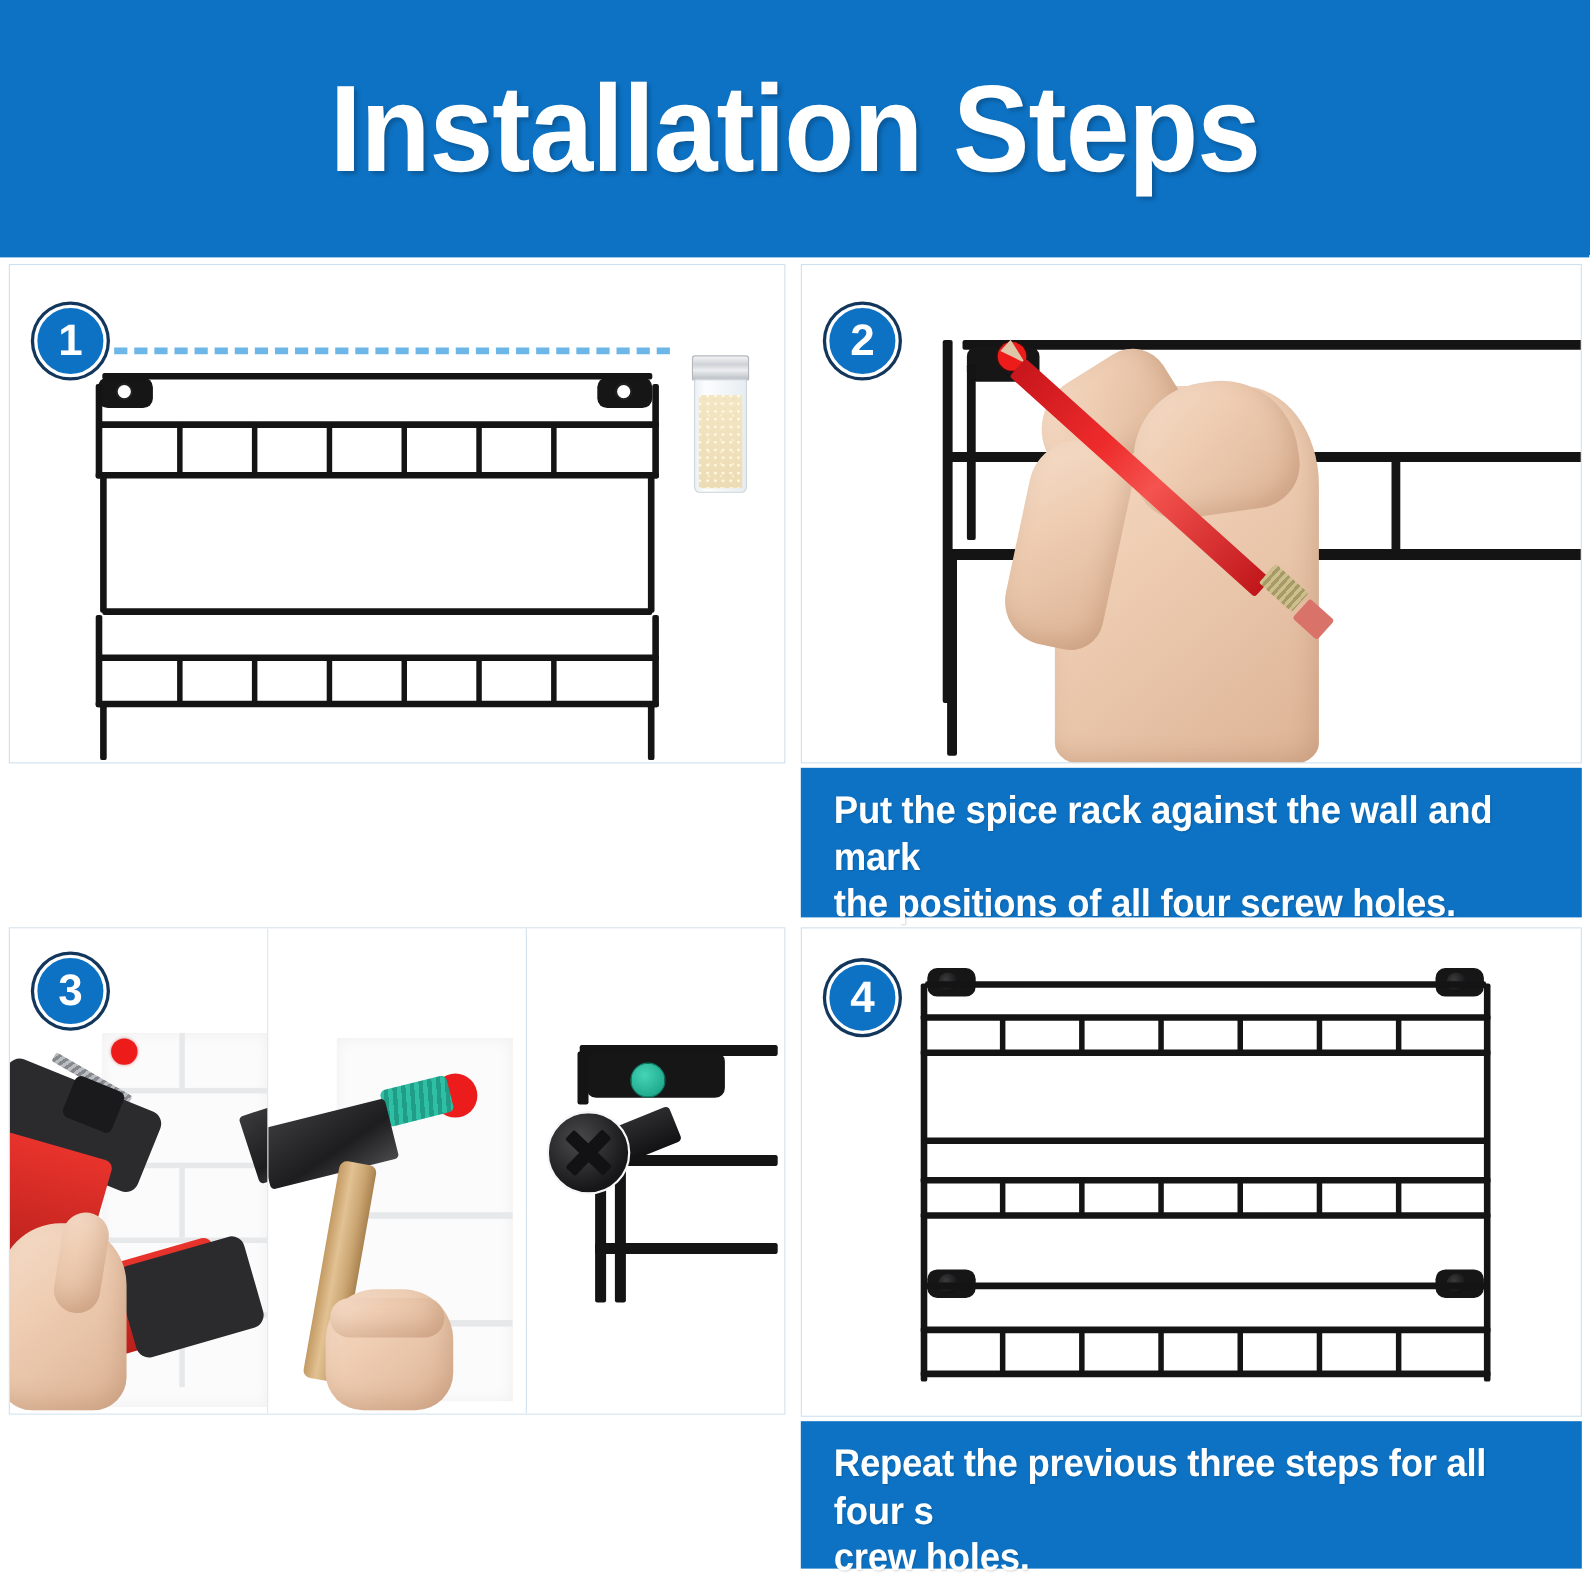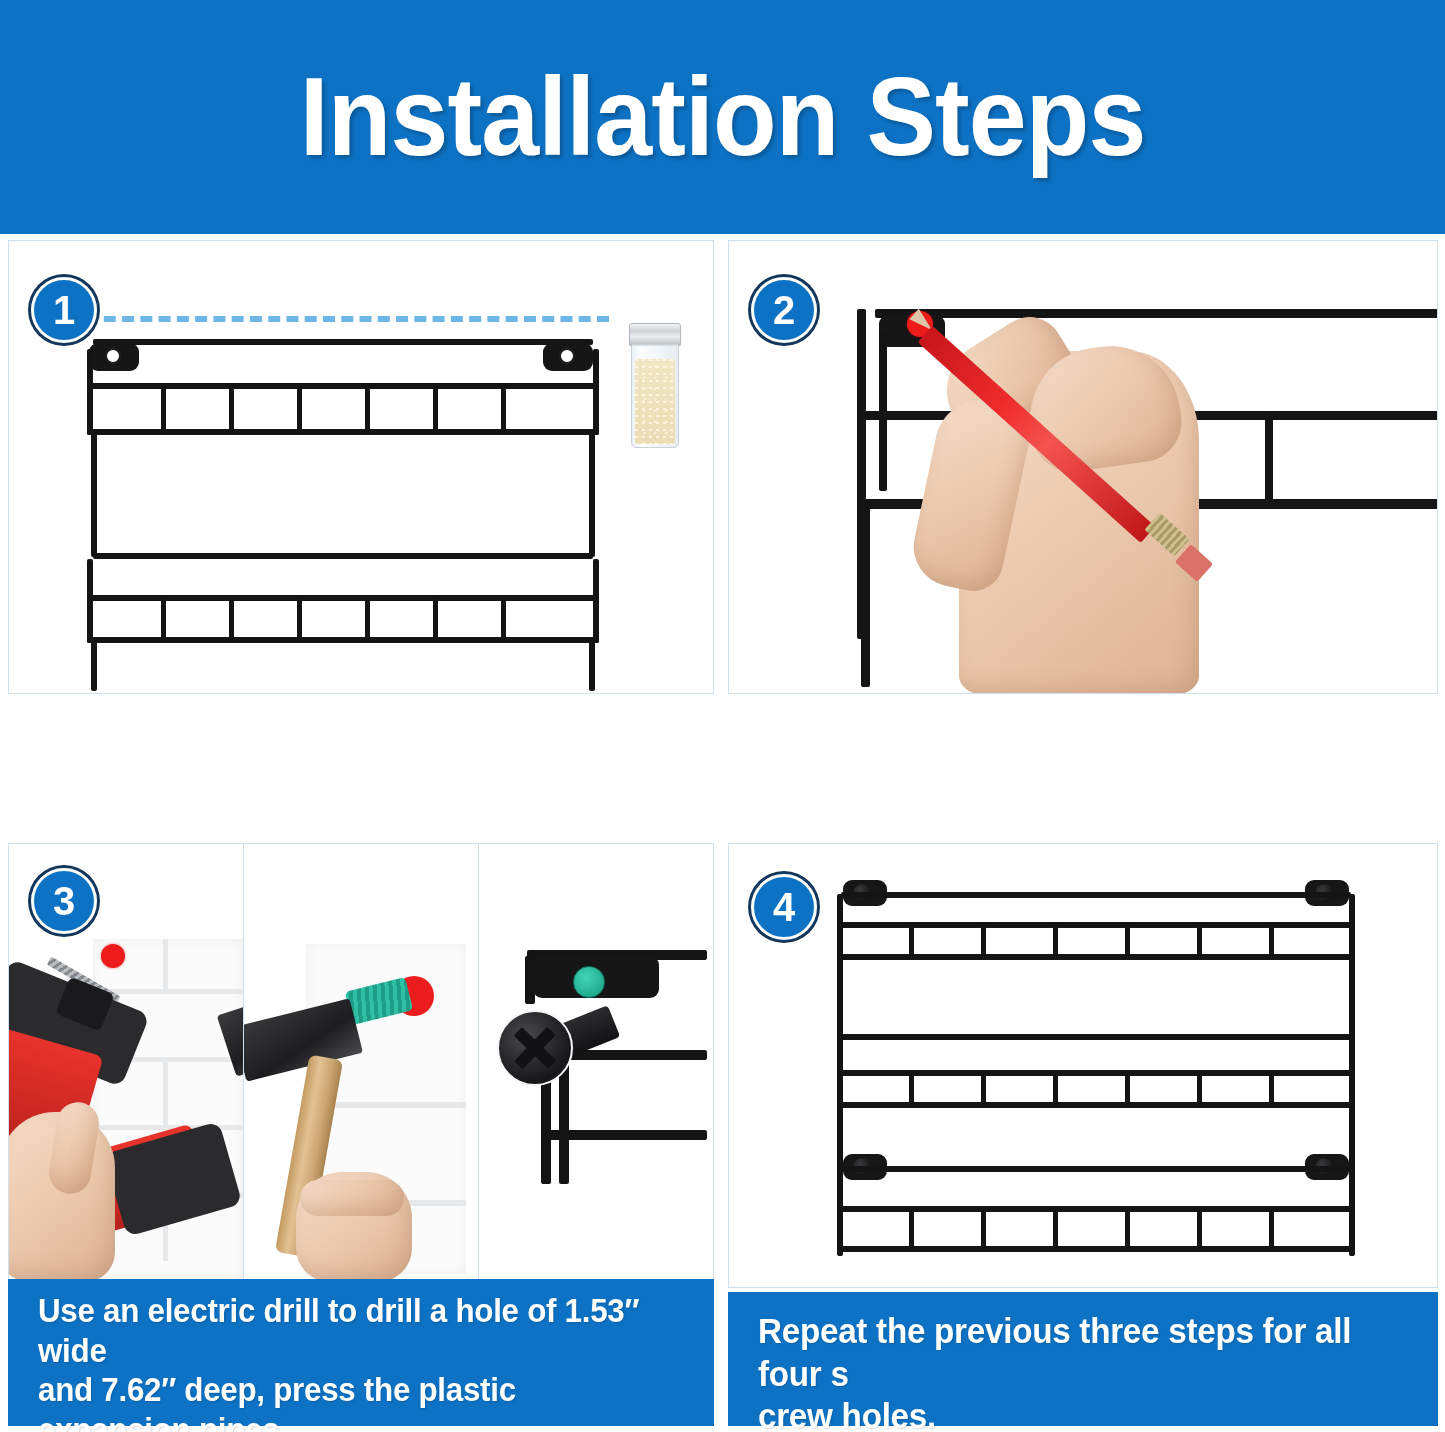--- a/index.html
+++ b/index.html
@@ -307,20 +307,24 @@
       <div class="skin" style="left:300px;top:106px;width:150px;height:120px;border-radius:70px 70px 40px 40px;transform:rotate(-8deg);"></div>
 
       <div class="pencil-tip" style="left:182px;top:74px;border-width:7px 0 7px 24px;border-color:transparent transparent transparent #dfc6a8;transform:rotate(42deg);"></div>
       <div class="pencil-body" style="left:196px;top:82px;width:300px;height:22px;transform:rotate(42deg);transform-origin:left center;"></div>
       <div class="ferrule" style="left:418px;top:282px;width:40px;height:23px;transform:rotate(42deg);"></div>
       <div class="eraser" style="left:450px;top:310px;width:30px;height:24px;transform:rotate(42deg);"></div>
 
       <div class="badge badge-2">2</div>
     </div>
 
+    <div class="caption">
+      <span>Put the spice rack against the wall and mark</span>
+      <span>the positions of all four screw holes.</span>
+    </div>
   </div>
 
   <div class="cell cell-3">
     <div class="stage">
       <div class="subpanels">
 
         <div class="subpanel">
           <div class="wall" style="left:84px;top:95px;width:150px;height:340px;">
             <div class="brick-line" style="left:0;top:50px;width:150px;height:5px;"></div>
             <div class="brick-line" style="left:0;top:118px;width:150px;height:5px;"></div>
@@ -369,25 +373,20 @@
           <div class="screw-shank" style="left:52px;top:176px;width:86px;height:34px;transform:rotate(-22deg);"></div>
           <div class="screw-head" style="left:18px;top:166px;width:76px;height:76px;"></div>
           <div class="cross-v" style="left:50px;top:180px;width:12px;height:48px;transform:rotate(44deg);"></div>
           <div class="cross-h" style="left:32px;top:198px;width:48px;height:12px;transform:rotate(44deg);"></div>
         </div>
       </div>
 
       <div class="badge badge-3">3</div>
     </div>
 
-    <div class="caption">
-      <span>Use an electric drill to drill a hole of 1.53″ wide</span>
-      <span>and 7.62″ deep, press the plastic expansion pipes</span>
-
-    </div>
   </div>
 
   <div class="cell cell-4">
     <div class="stage">
 
       <div class="rack" style="left:108px;top:32px;width:530px;height:386px;">
 
         <div class="tab" style="left:6px;top:4px;width:44px;height:26px;"></div>
         <div class="mini-screw" style="left:16px;top:8px;width:18px;height:18px;"></div>
         <div class="tab" style="left:468px;top:4px;width:44px;height:26px;"></div>

